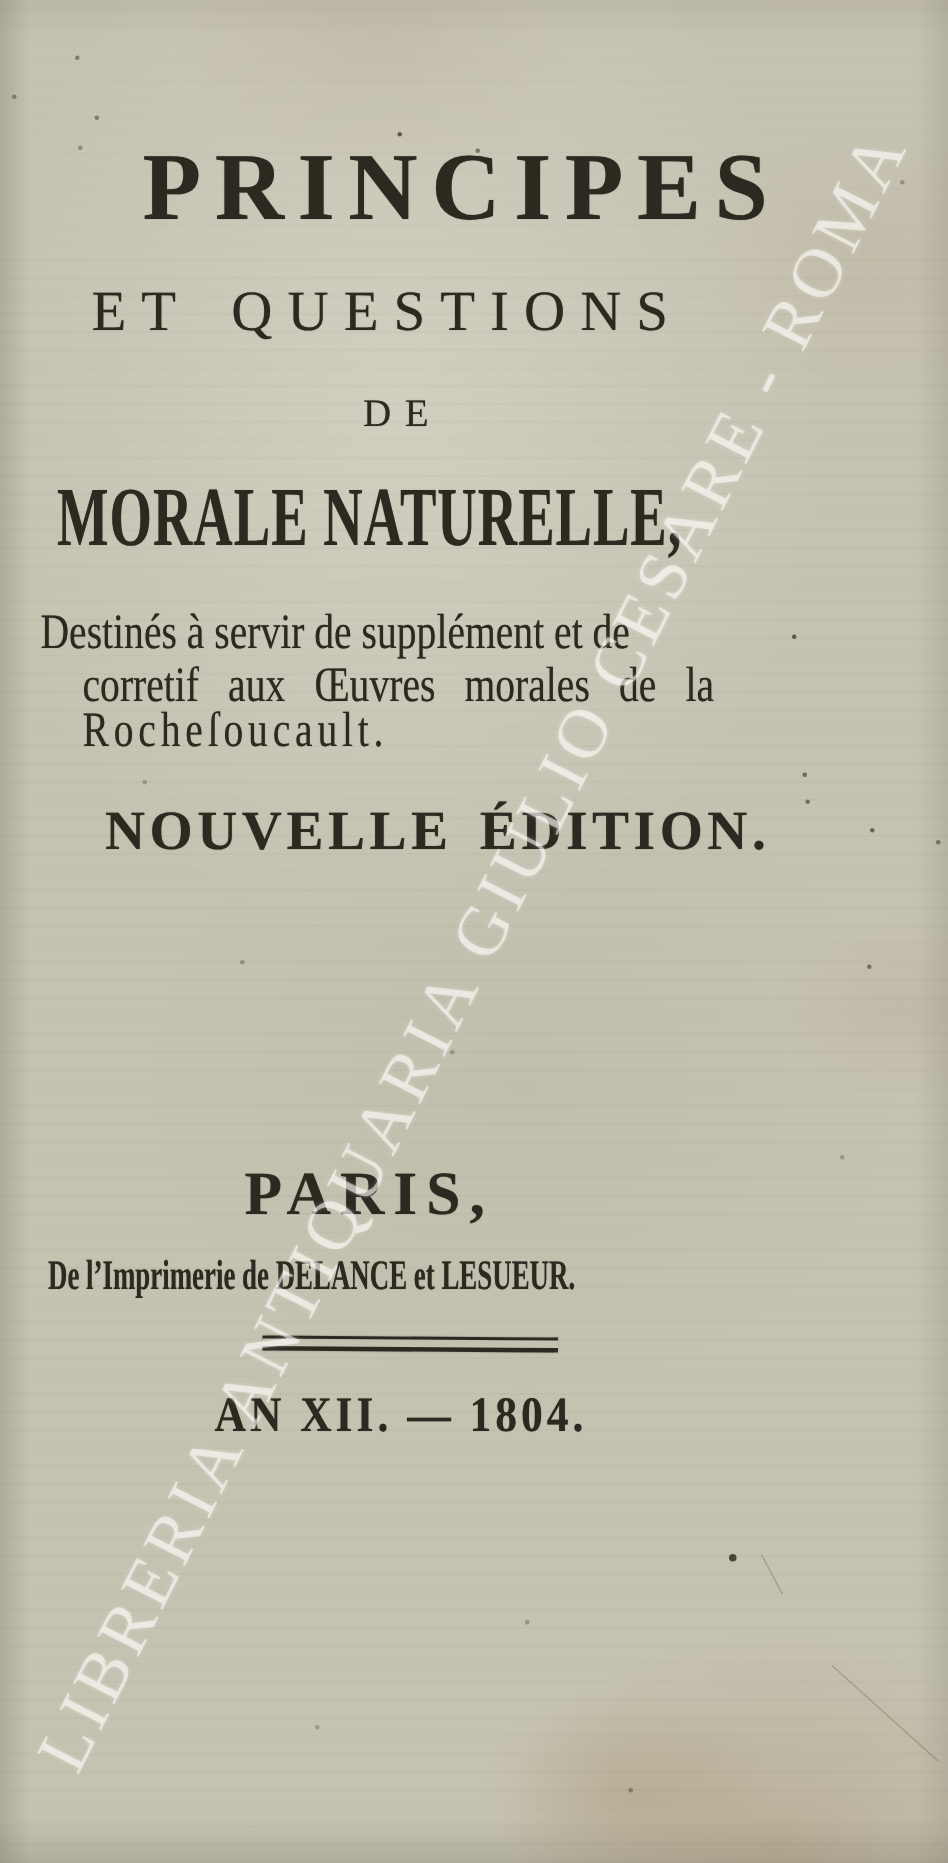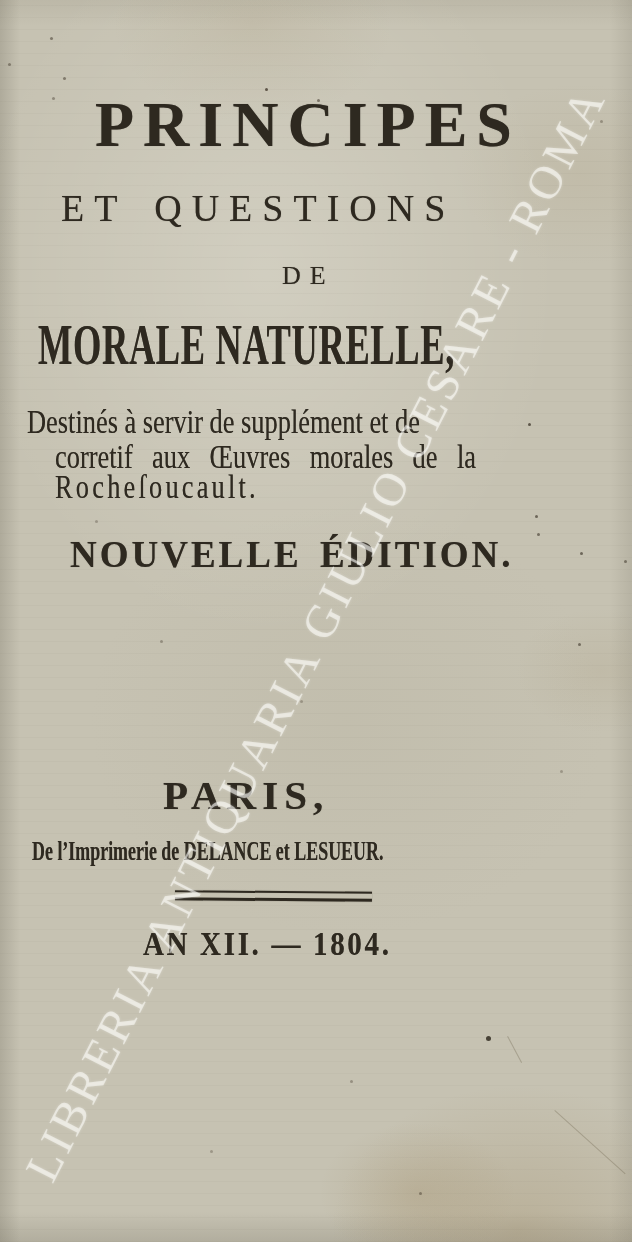--- a/index.html
+++ b/index.html
@@ -27,21 +27,21 @@
   .line{
     position:absolute;
     white-space:nowrap;
     line-height:1;
     transform-origin:0 0;
     z-index:2;
     text-shadow:0 0 0.7px rgba(46,41,32,0.55);
   }
   .t-principes {left:95px;  top:93px;  font-size:64px; letter-spacing:9px;  font-weight:700;}
   .t-questions {left:61px;  top:189px; font-size:38px; letter-spacing:10px; word-spacing:8px; font-weight:400;}
-  .t-de        {left:242px; top:263px; font-size:26px; letter-spacing:9px;  font-weight:400;margin-left:40px;}
+  .t-de        {left:242px; top:263px; font-size:26px; letter-spacing:9px;  font-weight:400;}
   .t-morale    {left:38px;  top:317px; font-size:56px; letter-spacing:1px;  font-weight:700; transform:scaleX(0.65);}
   .t-sub       {font-size:33px; font-weight:400; transform:scaleX(0.80);}
   .t-sub1      {left:27px;  top:406px;}
   .t-sub2      {left:55px;  top:441px; word-spacing:16px;}
   .t-sub3      {left:55px;  top:471px; letter-spacing:4px;}
   .t-edition   {left:70px;  top:536px; font-size:37px; letter-spacing:3px; word-spacing:6px; font-weight:700;}
   .t-paris     {left:163px; top:775px; font-size:41px; letter-spacing:6px;  font-weight:700;}
   .t-imprint   {left:32px;  top:837px; font-size:28px; font-weight:700; transform:scaleX(0.64);}
   .t-year      {left:143px; top:928px; font-size:33px; letter-spacing:3px; font-weight:700; transform:scaleX(0.88);}
   .rule{

